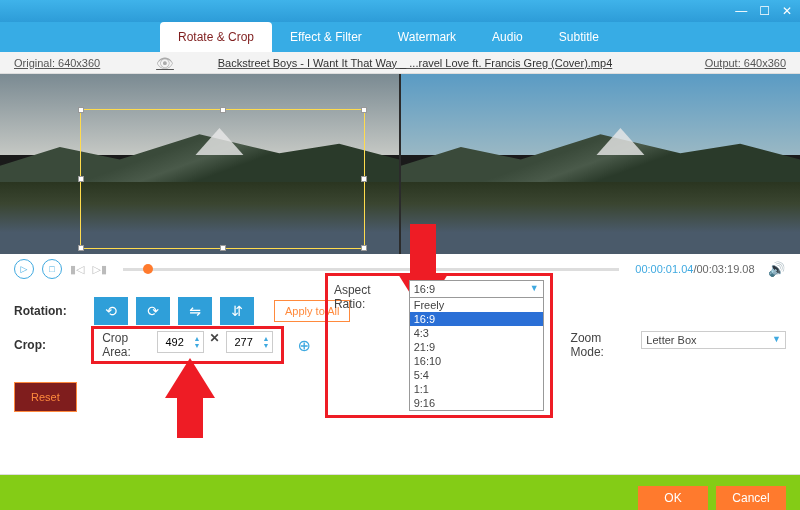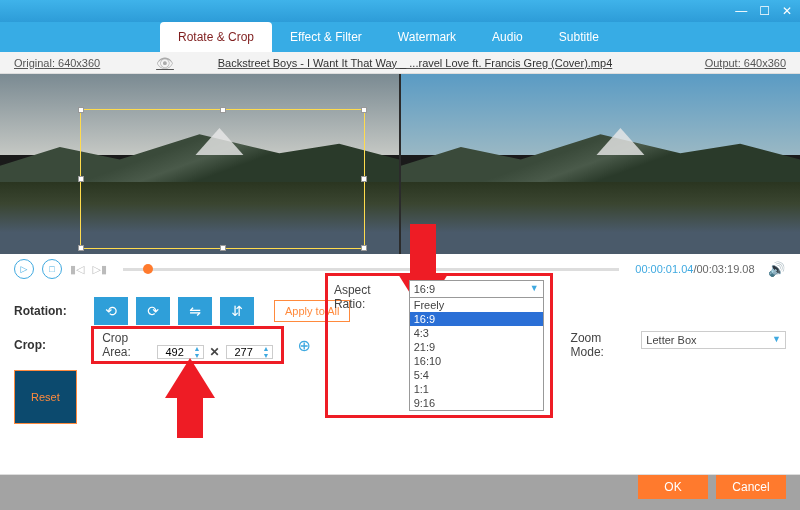--- a/index.html
+++ b/index.html
@@ -29,41 +29,41 @@
 .playhead { position: absolute; left: 4%; top: -4px; width: 10px; height: 10px; background: #ff7a2d; border-radius: 50%; }
 .time { font-size: 11px; }
 .time .cur { color: #3fa9e0; }
 .time .dur { color: #666; }
 .vol { color: #3fa9e0; font-size: 14px; margin-left: 6px; }
 .controls { padding: 10px 14px 0; font-size: 12px; color: #444; position: relative; }
 .row { display: flex; align-items: center; height: 34px; }
 .row .label { width: 80px; font-weight: bold; color: #333; }
 .rotbtn { width: 34px; height: 28px; background: #2f9fd9; color: #fff; border: none; margin-right: 8px; display: flex; align-items: center; justify-content: center; font-size: 14px; cursor: pointer; }
 .apply { border: 1px solid #ff8a3d; color: #ff8a3d; background: #fff; padding: 4px 10px; font-size: 11px; cursor: pointer; margin-left: 12px; }
-.croparea-box { display: flex; align-items: flex-end; border: 3px solid #ee1c25; padding: 2px 8px; }
-.spin { display: inline-flex; align-items: center; border: 1px solid #ccc; height: 14px; }
+.croparea-box { display: flex; align-items: flex-start; border: 3px solid #ee1c25; padding: 2px 8px; }
+.spin { display: inline-flex; align-items: center; border: 1px solid #ccc; height: 22px; }
 .spin input { width: 34px; border: none; text-align: center; font-size: 11px; outline: none; }
 .spin .arrows { display: flex; flex-direction: column; font-size: 7px; color: #3fa9e0; line-height: 7px; padding: 0 2px; }
 .x { margin: 0 6px; font-weight: bold; }
 .centericon { color: #3fa9e0; margin: 0 14px; font-size: 16px; }
 .aspect-box { border: 3px solid #ee1c25; padding: 4px 6px 4px 6px; display: flex; align-items: flex-start; position: relative; }
 .aspect-box .lbl { padding-top: 3px; margin-right: 6px; }
 .dropdown { border: 1px solid #999; width: 140px; font-size: 11px; background: #fff; }
 .dd-sel { display: flex; justify-content: space-between; padding: 2px 4px; border-bottom: 1px solid #999; }
 .dd-sel .arr { color: #3fa9e0; font-size: 9px; }
 .dd-opt { padding: 1px 4px; cursor: pointer; }
 .dd-opt.sel { background: #2a6fd6; color: #fff; }
 .zoom-wrap { display: flex; align-items: flex-start; margin-left: 18px; }
 .zoom-wrap .lbl { margin-right: 6px; }
 .combo { border: 1px solid #ccc; width: 150px; padding: 2px 4px; font-size: 11px; display: flex; justify-content: space-between; gap: 38px; }
 .combo .arr { color: #3fa9e0; font-size: 9px; }
-.reset { border: 1px solid #ff8a3d; color: #ff8a3d; background: #0c4a6e; padding: 20px 16px; font-size: 11px; cursor: pointer; margin-top: 8px; }
+.reset { border: 1px solid #ff8a3d; color: #ff8a3d; background: #7f1d1d; padding: 8px 16px; font-size: 11px; cursor: pointer; margin-top: 20px; }
 .arrow-down { position: absolute; left: 398px; top: -60px; }
 .arrow-up { position: absolute; left: 165px; top: 74px; }
-.footer { position: absolute; bottom: 0; left: 0; right: 0; height: 36px; background: #a3a3a3; border-top: 1px solid #ddd; display: flex; justify-content: flex-end; align-items: flex-start; padding-right: 14px; gap: 8px; }
+.footer { position: absolute; bottom: 0; left: 0; right: 0; height: 36px; background: #84cc16; border-top: 1px solid #ddd; display: flex; justify-content: flex-end; align-items: flex-end; padding-right: 14px; gap: 8px; }
 .fbtn { background: #ff7a2d; color: #fff; border: none; width: 70px; height: 24px; font-size: 12px; cursor: pointer; }
 </style>
 </head>
 <body>
 
 <div class="titlebar">
   <span>—</span>
   <span>☐</span>
   <span>✕</span>
 </div>

